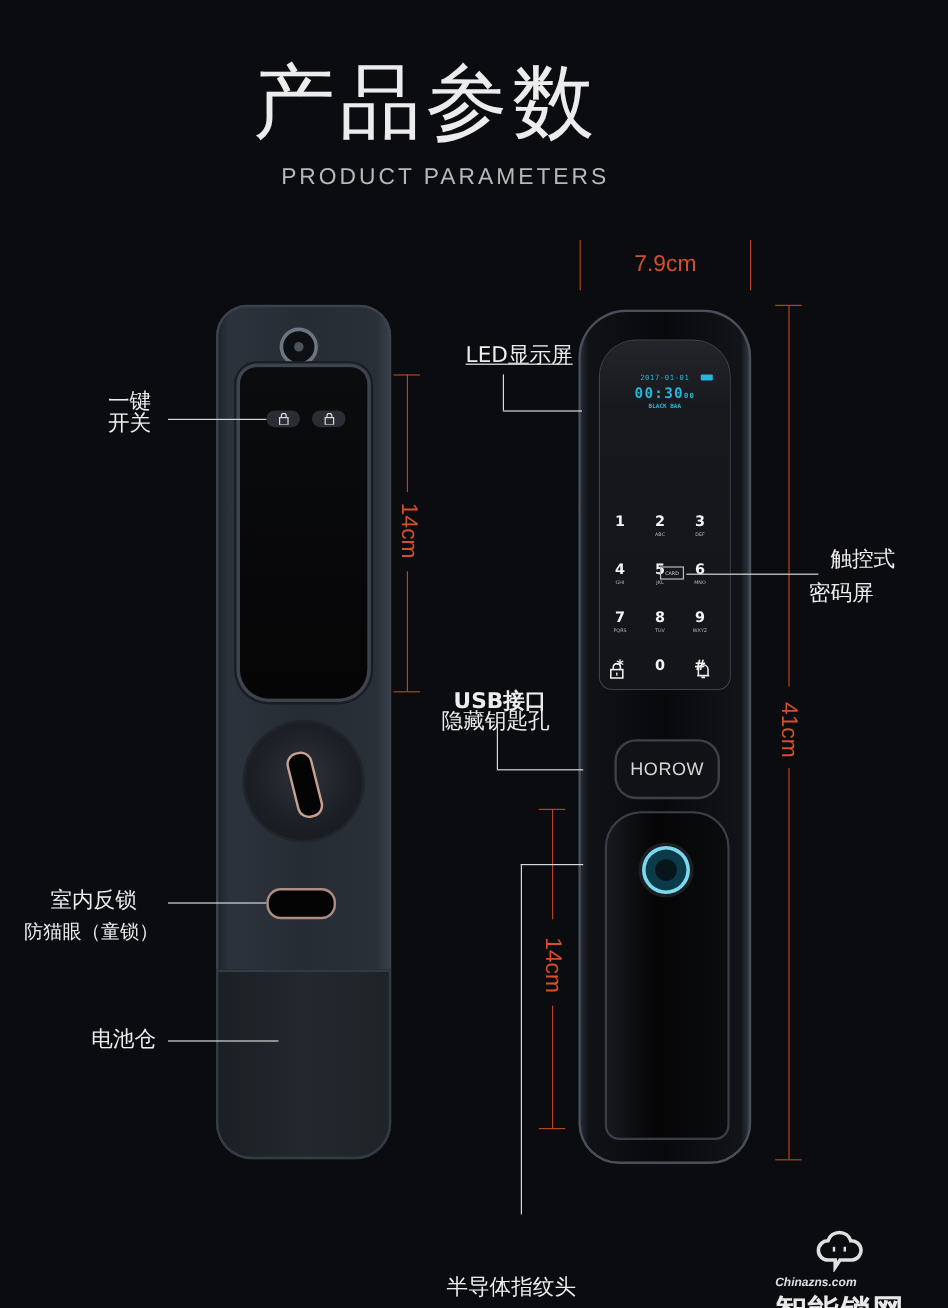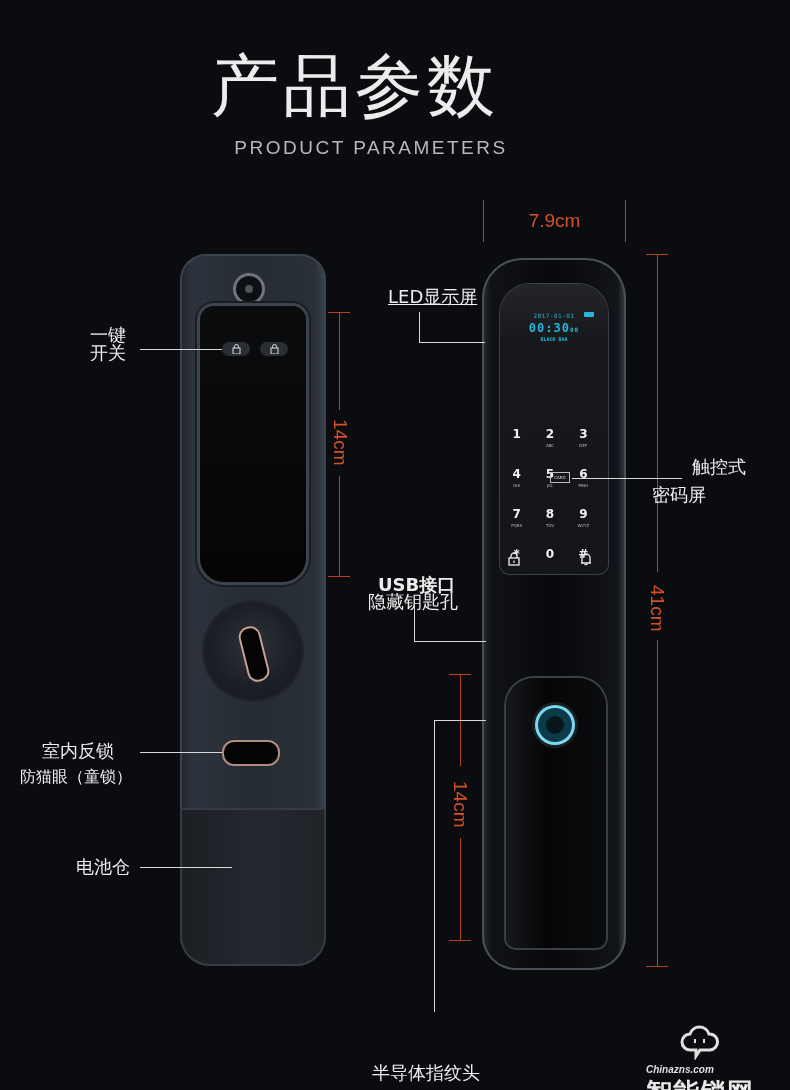--- a/index.html
+++ b/index.html
@@ -136,20 +136,21 @@
     <svg width="12" height="14" viewBox="0 0 12 14">
         <rect x="1" y="6" width="10" height="7" fill="none" stroke="#eee" stroke-width="1.3"></rect>
         <path d="M3 6V4a3 3 0 0 1 6 0v2" fill="none" stroke="#eee" stroke-width="1.3"></path>
         <rect x="5.4" y="8.5" width="1.2" height="2.5" fill="#eee"></rect>
       </svg>
     <svg width="12" height="14" viewBox="0 0 12 14">
         <path d="M2 11V6a4 4 0 0 1 8 0v5h1H1z" fill="none" stroke="#eee" stroke-width="1.3"></path>
         <path d="M4.5 12.5h3" stroke="#eee" stroke-width="1.3"></path>
       </svg>
   </div>
+  <div class="abs horow">HOROW</div>
   <div class="abs handle">
     <div class="abs fp">
         <div class="abs fp-in"></div>
       </div>
   </div>
 </div>
 
 <div class="abs dim-v" style="left:483px;top:200px;height:42px;"></div>
 <div class="abs dim-v" style="left:625px;top:200px;height:42px;"></div>
 <div class="abs dim-text" style="left:483px;top:210px;width:143px;text-align:center;">7.9cm</div>
@@ -169,21 +170,21 @@
 <div class="abs label" style="left:388px;top:284px;text-decoration:underline;">LED显示屏</div>
 <div class="abs line-v" style="left:419px;top:312px;height:30px;"></div>
 <div class="abs line-h" style="left:419px;top:342px;width:66px;"></div>
 
 <div class="abs label" style="left:368px;top:546px;margin-top:43px;">隐藏钥匙孔</div>
 <div class="abs label" style="left:378px;top:572px;font-weight:bold;">USB接口</div>
 <div class="abs line-v" style="left:414px;top:600px;height:41px;"></div>
 <div class="abs line-h" style="left:414px;top:641px;width:72px;"></div>
 
 <div class="abs label" style="left:692px;top:454px;">触控式</div>
-<div class="abs label" style="left:652px;top:482px;">密码屏</div>
+<div class="abs label" style="left:674px;top:482px;">密码屏</div>
 <div class="abs line-h" style="left:572px;top:478px;width:110px;"></div>
 
 <div class="abs line-h" style="left:434px;top:720px;width:52px;"></div>
 <div class="abs line-v" style="left:434px;top:720px;height:292px;"></div>
 <div class="abs label" style="left:372px;top:1060px;">半导体指纹头</div>
 
 <div class="abs watermark" style="display:flex;align-items:center;gap:4px;">
   <svg width="40" height="36" viewBox="0 0 40 36">
     <path d="M10 26a8 8 0 0 1 0-16 10 10 0 0 1 19 0 8 8 0 0 1 1 16H20l-4 6v-6z" fill="none" stroke="#e0e0e0" stroke-width="3"></path>
     <rect x="14" y="15" width="2" height="4" fill="#e0e0e0"></rect>

